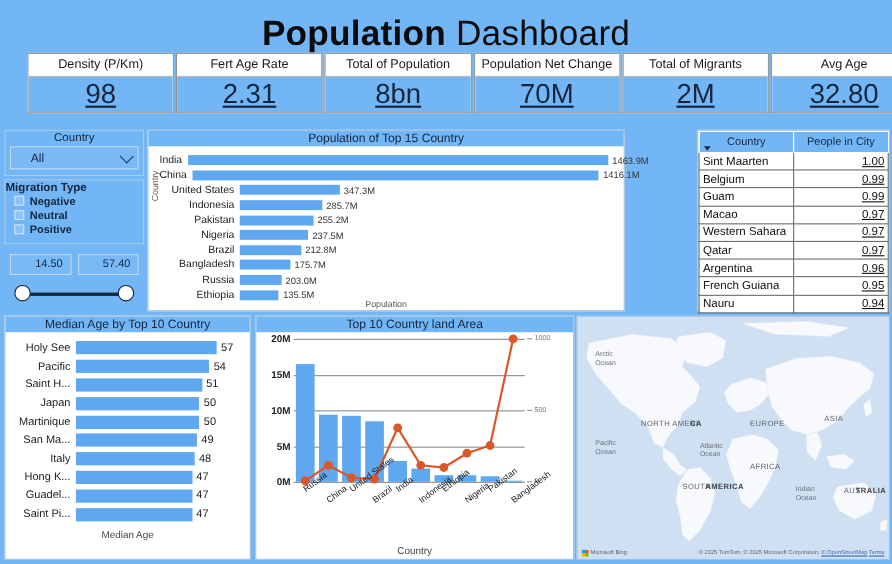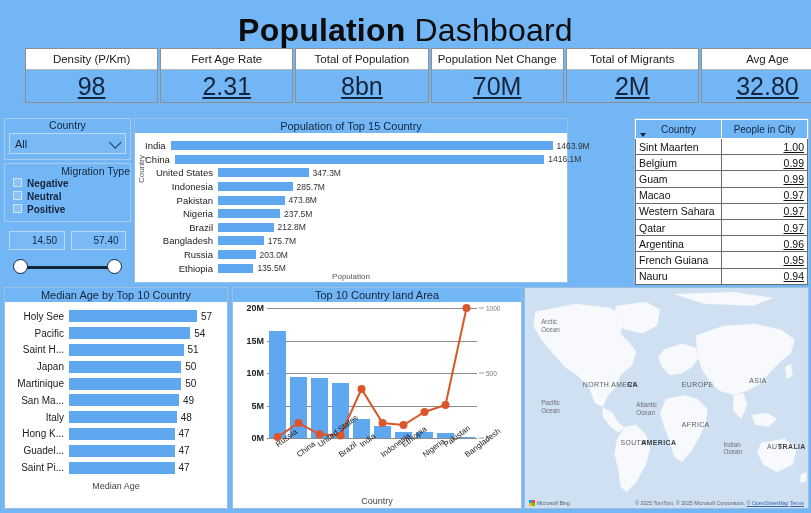--- a/index.html
+++ b/index.html
@@ -63,36 +63,36 @@
     position:absolute; left:4px; top:118px; width:127px; height:42px;
     background:#73b6f5; border:1px solid #a6ccee;
   }
   #filter-country .flabel {
     text-align:center; font-size:10.5px; color:#14253d;
     height:13px; line-height:13px;
   }
   #country-select {
     margin:1px 4px 0 4px; height:21px; background:#79b9f6;
     border:1px solid #bcd9f4; position:relative;
-    font-size:11px; color:#14253d; line-height:20px; padding-left:5px;
+    font-size:11px; color:#14253d; line-height:20px; padding-left:18px;
     cursor:pointer;
   }
   #country-select .chev {
     position:absolute; right:6px; top:6px;
     width:9px; height:9px;
     border-right:1.6px solid #1b3a5c; border-bottom:1.6px solid #1b3a5c;
     transform:rotate(45deg) translate(-1px,-2px);
   }
 
   #filter-migration {
     position:absolute; left:4px; top:163px; width:127px; height:59px;
     background:#73b6f5; border:1px solid #a6ccee;
   }
   #filter-migration .flabel {
-    text-align:right; font-size:10.5px; color:#14253d; font-weight:normal;
+    text-align:left; font-size:10.5px; color:#14253d; font-weight:bold;
     height:14px; line-height:14px;
   }
   .chk-row {
     display:flex; height:13px; padding-left:8px;
     font-size:10px; font-weight:bold; color:#14253d; cursor:pointer;
   }
   .chk-box {
     width:9px; height:9px; background:#8bc3f7;
     border:1px solid #cfe4f9; margin-right:5px; flex:none;
   }
@@ -326,21 +326,21 @@
           <span class="p15-val">347.3M</span>
         </div>
         <div class="p15-row">
           <span class="p15-name">Indonesia</span>
           <span class="p15-bar" style="width:74.6px"></span>
           <span class="p15-val">285.7M</span>
         </div>
         <div class="p15-row">
           <span class="p15-name">Pakistan</span>
           <span class="p15-bar" style="width:66.6px"></span>
-          <span class="p15-val">473.8M</span>
+          <span class="p15-val">255.2M</span>
         </div>
         <div class="p15-row">
           <span class="p15-name">Nigeria</span>
           <span class="p15-bar" style="width:62.0px"></span>
           <span class="p15-val">237.5M</span>
         </div>
         <div class="p15-row">
           <span class="p15-name">Brazil</span>
           <span class="p15-bar" style="width:55.5px"></span>
           <span class="p15-val">212.8M</span>

